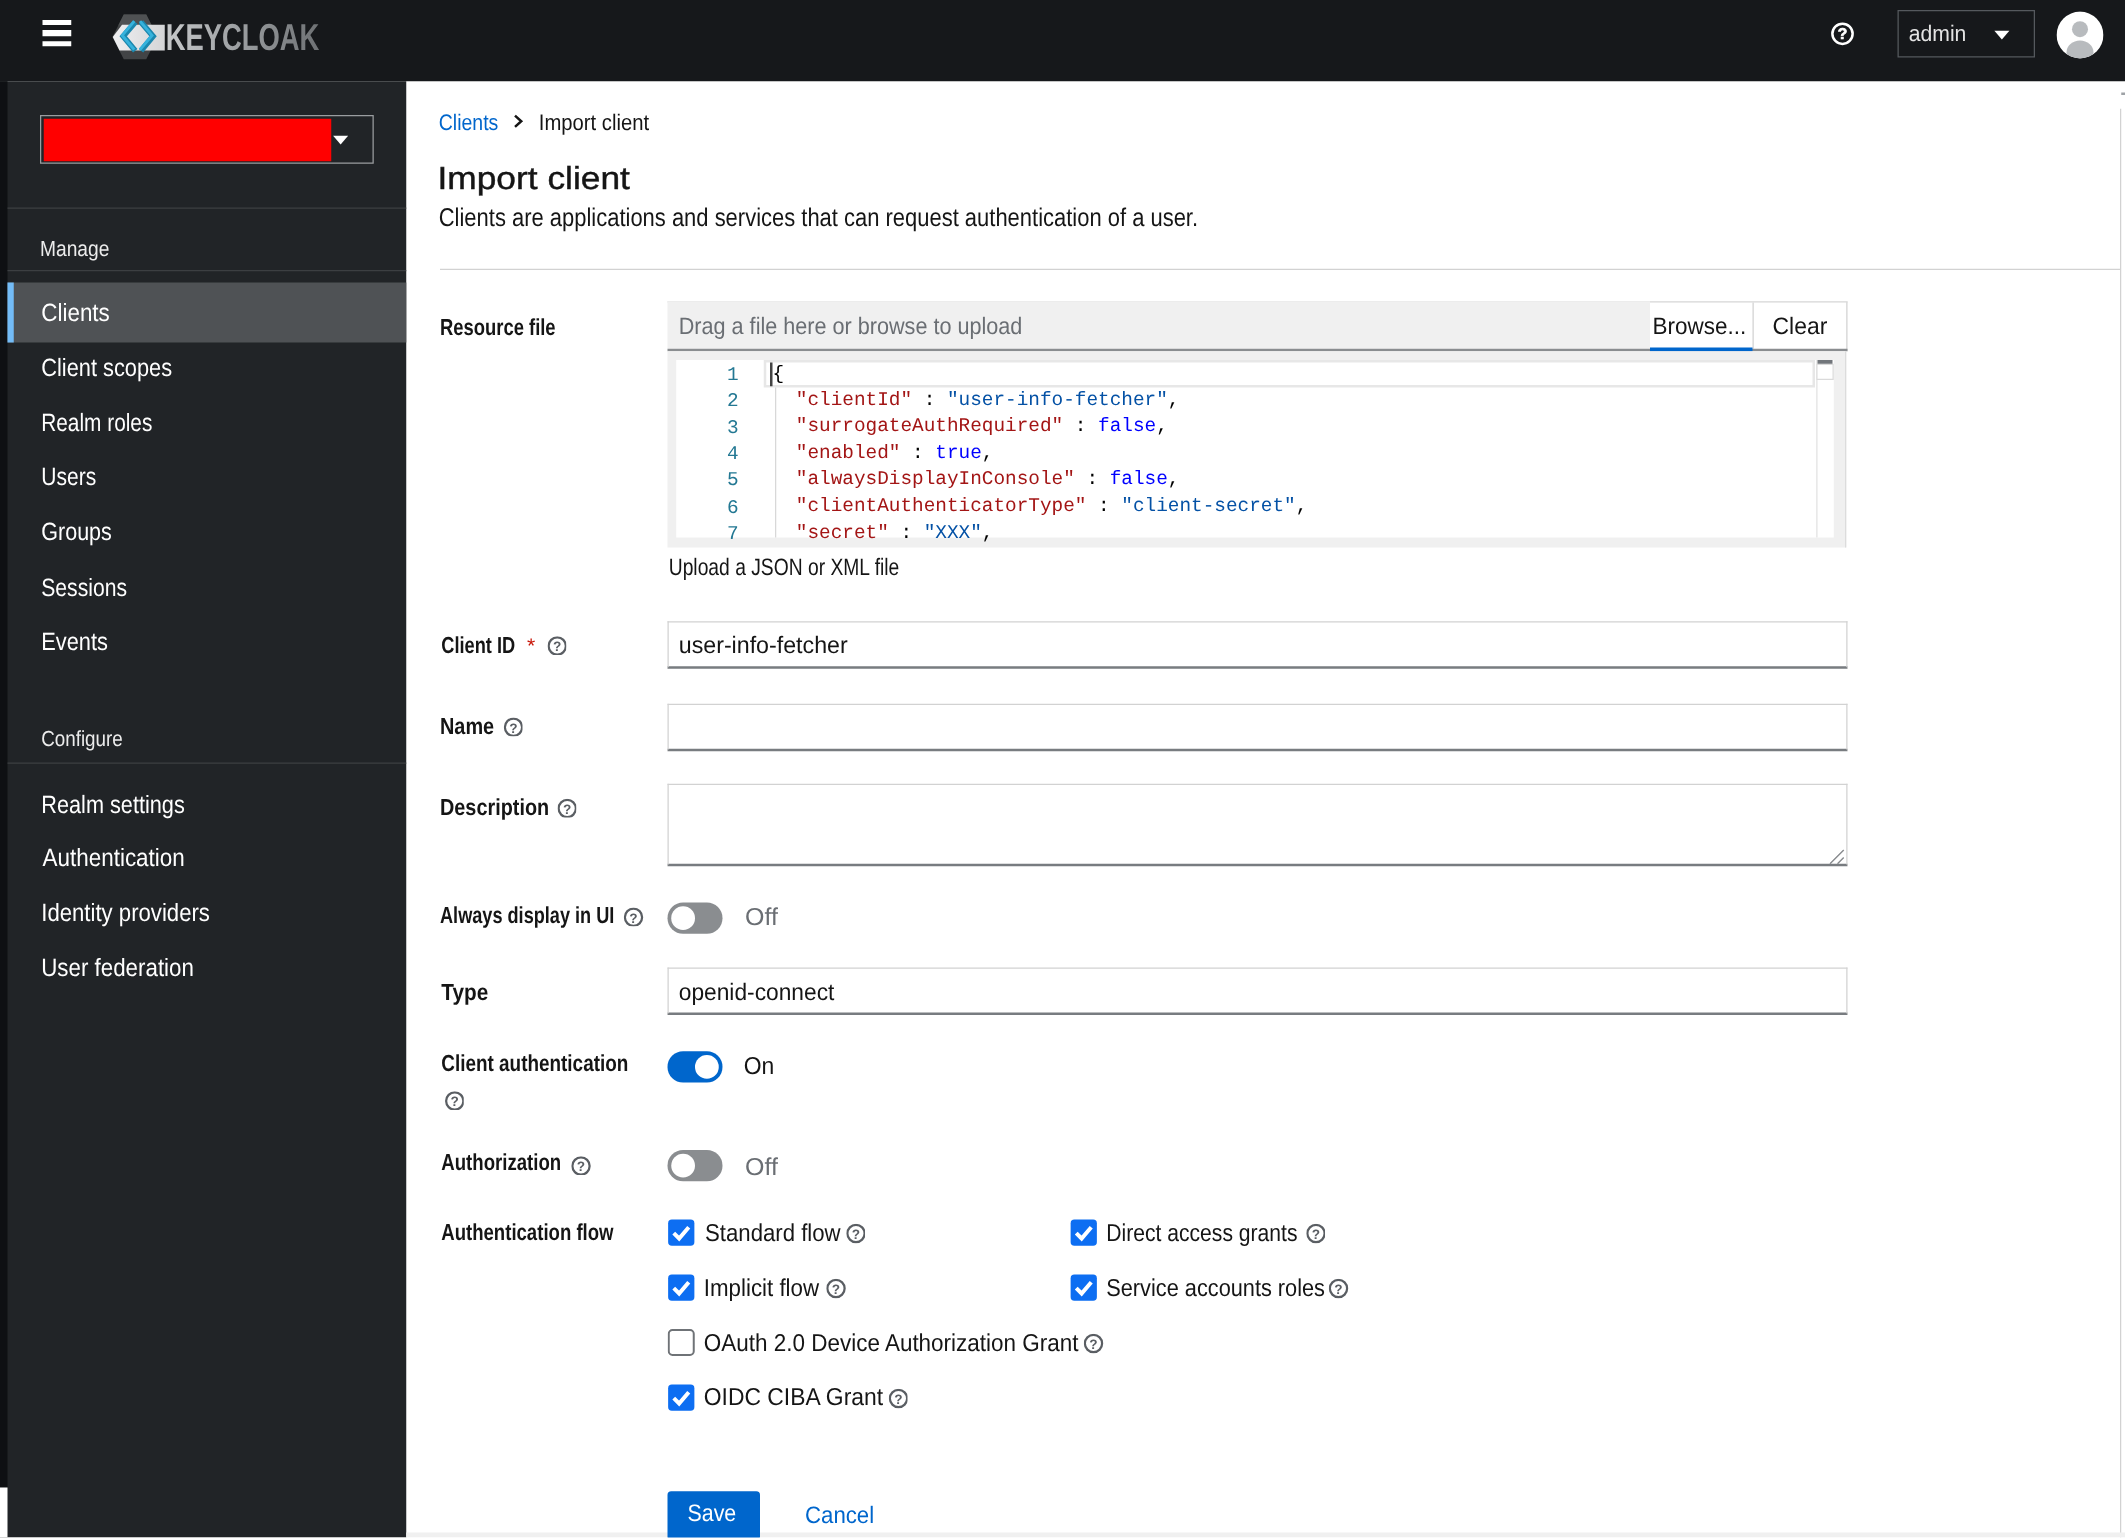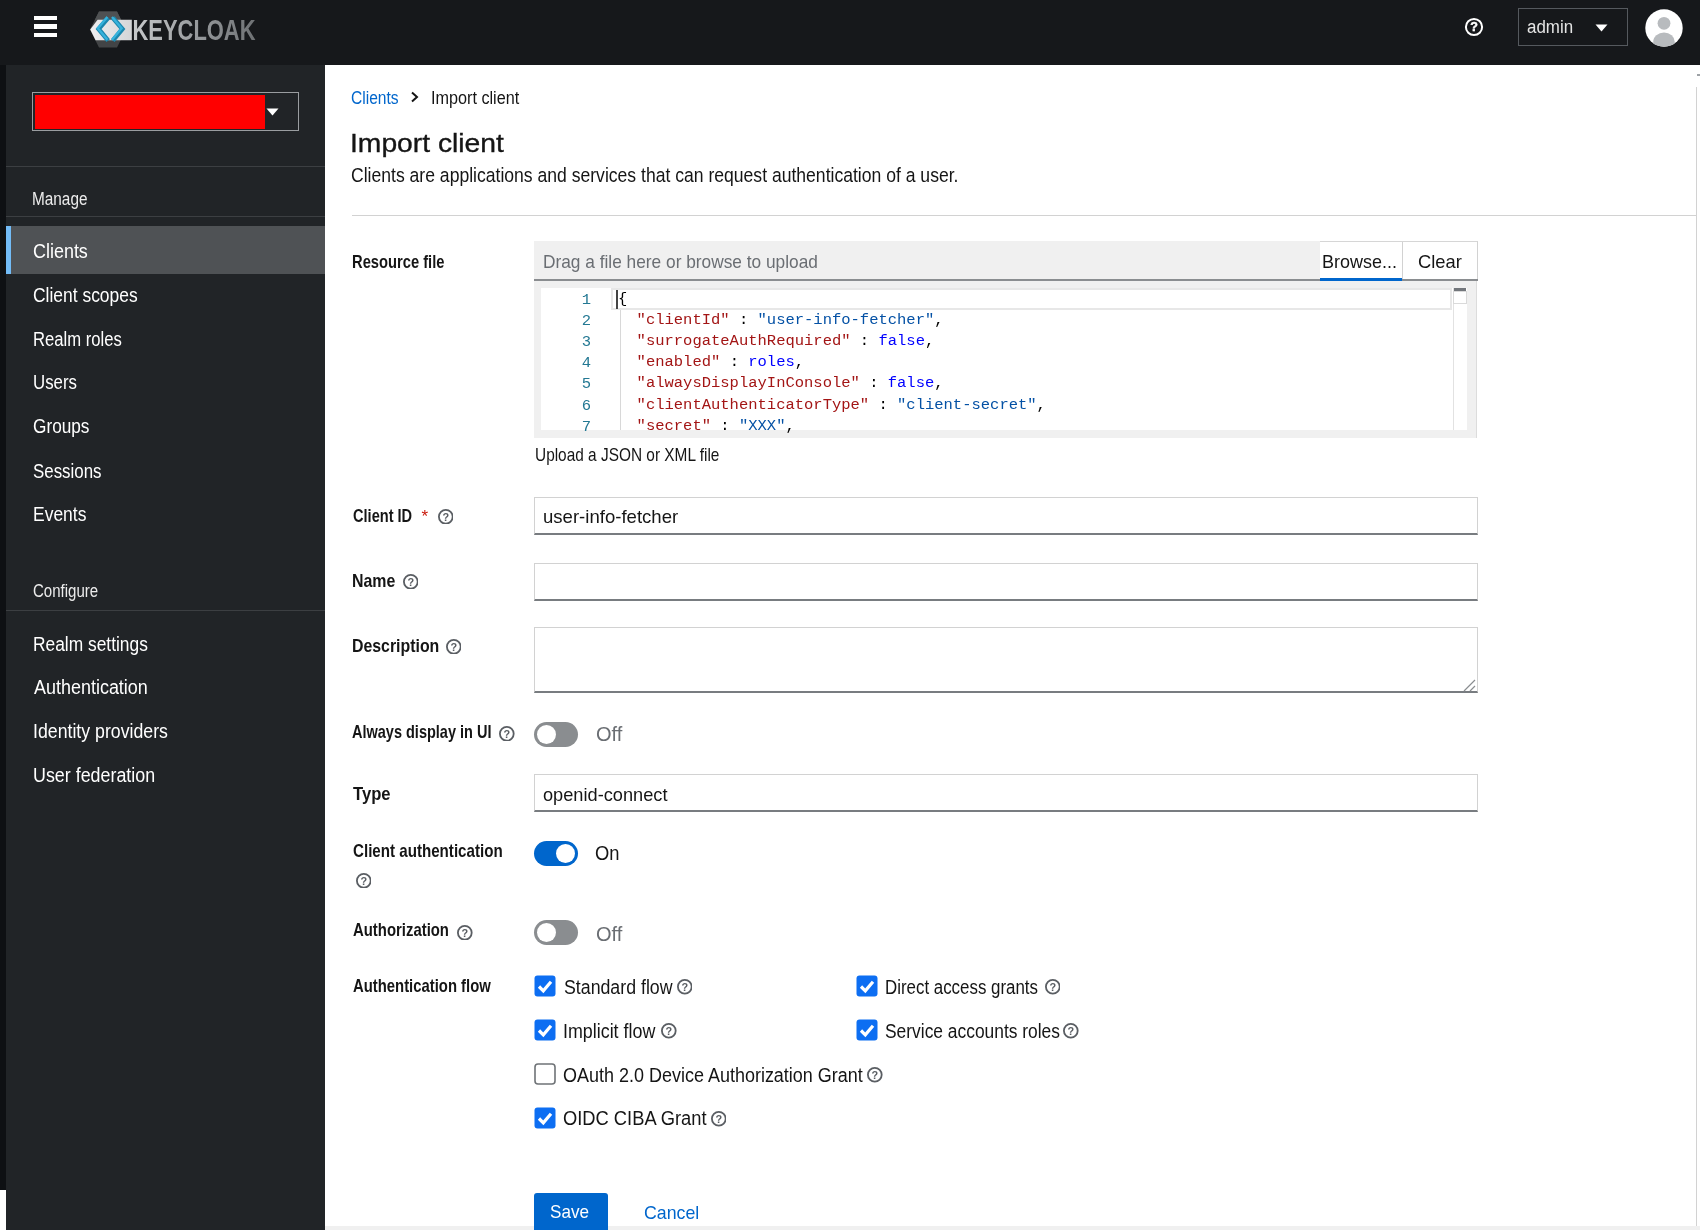--- a/index.html
+++ b/index.html
@@ -116,21 +116,21 @@
 <div class="t" style="left:570px;top:313.8px;width:21px;font-size:15.5px;font-family:'Liberation Mono',monospace;color:#237893;text-align:right">2</div>
 <div class="t" style="left:570px;top:335.0px;width:21px;font-size:15.5px;font-family:'Liberation Mono',monospace;color:#237893;text-align:right">3</div>
 <div class="t" style="left:570px;top:356.2px;width:21px;font-size:15.5px;font-family:'Liberation Mono',monospace;color:#237893;text-align:right">4</div>
 <div class="t" style="left:570px;top:377.4px;width:21px;font-size:15.5px;font-family:'Liberation Mono',monospace;color:#237893;text-align:right">5</div>
 <div class="t" style="left:570px;top:398.6px;width:21px;font-size:15.5px;font-family:'Liberation Mono',monospace;color:#237893;text-align:right">6</div>
 <div class="t" style="left:570px;top:419.8px;width:21px;font-size:15.5px;font-family:'Liberation Mono',monospace;color:#237893;text-align:right">7</div>
 <div class="abs" style="left:619.6px;top:310px;width:1px;height:120px;background:#d8d8d8"></div>
 <pre class="abs" style="left:618px;top:288.6px;font-family:'Liberation Mono',monospace;font-size:15.5px;line-height:21.2px;color:#000">{
   <span style="color:#a31515">"clientId"</span> : <span style="color:#0451a5">"user-info-fetcher"</span>,
   <span style="color:#a31515">"surrogateAuthRequired"</span> : <span style="color:#0000ff">false</span>,
-  <span style="color:#a31515">"enabled"</span> : <span style="color:#0000ff">roles</span>,
+  <span style="color:#a31515">"enabled"</span> : <span style="color:#0000ff">true</span>,
   <span style="color:#a31515">"alwaysDisplayInConsole"</span> : <span style="color:#0000ff">false</span>,
   <span style="color:#a31515">"clientAuthenticatorType"</span> : <span style="color:#0451a5">"client-secret"</span>,
   <span style="color:#a31515">"secret"</span> : <span style="color:#0451a5">"XXX"</span>,</pre>
 <div class="abs" style="left:1452.5px;top:288px;width:1px;height:142px;background:#e2e2e2"></div>
 <div class="abs" style="left:1452.5px;top:291px;width:14px;height:13px;background:#fff;border:1px solid #dadada"></div>
 <div class="abs" style="left:1453.5px;top:288.3px;width:12.5px;height:2.6px;background:#72767b"></div>
 <div class="t" id="helper" style="left:534.7px;top:444.8px;font-size:19px;color:#151515;transform:scaleX(0.811)">Upload a JSON or XML file</div>
 
 <div class="t" id="lbl_cid" style="left:352.6px;top:506.9px;font-size:18.5px;color:#151515;font-weight:700;transform:scaleX(0.788)">Client ID</div>
 <div class="t" style="left:421.5px;top:508px;font-size:17px;color:#c9190b">*</div>

